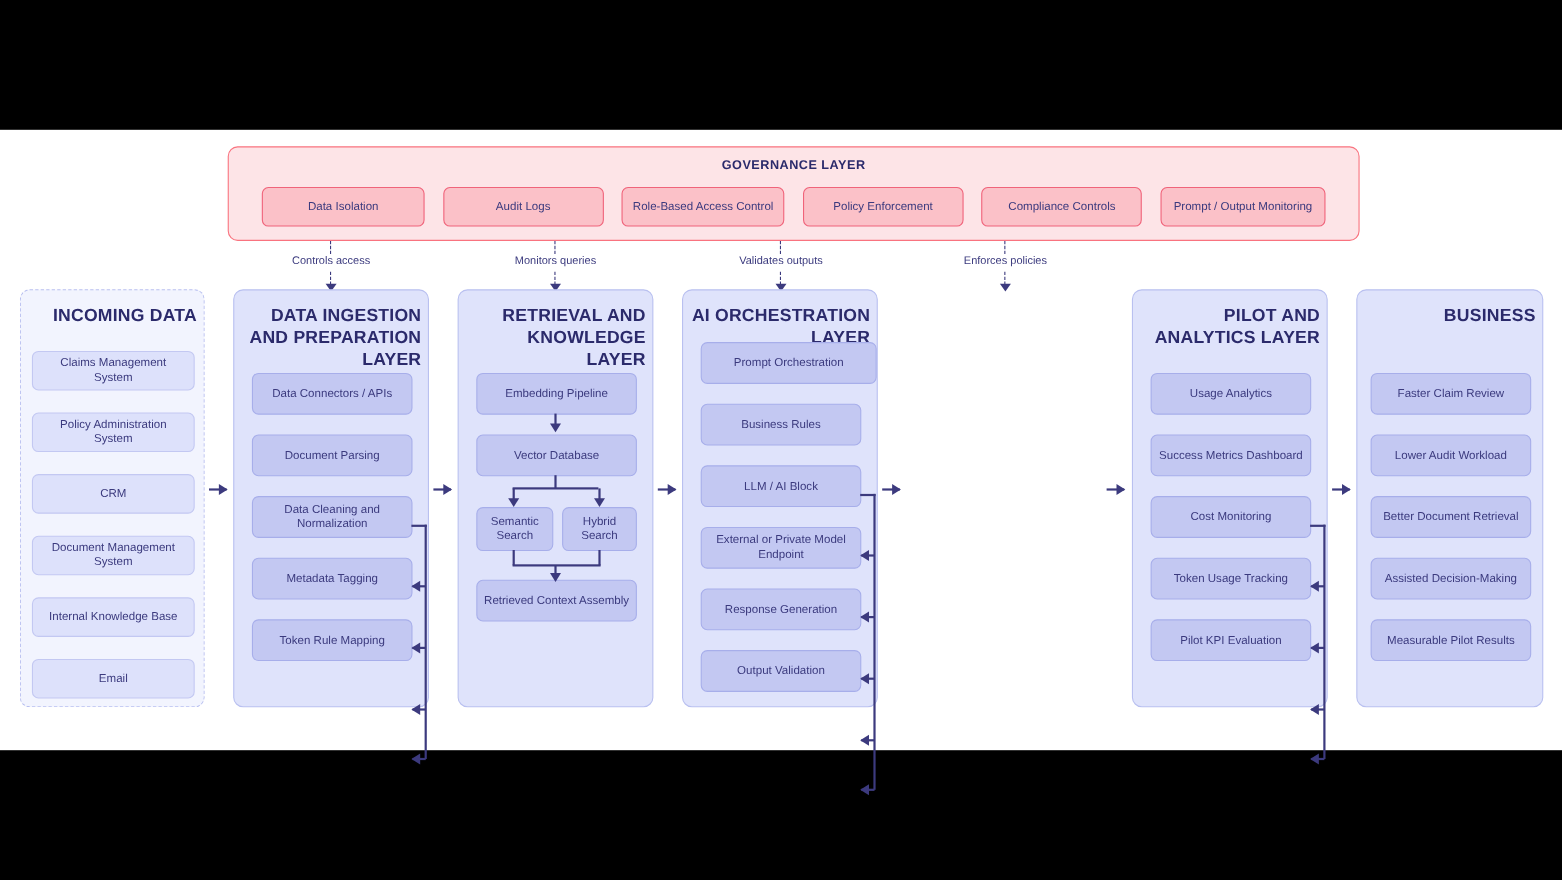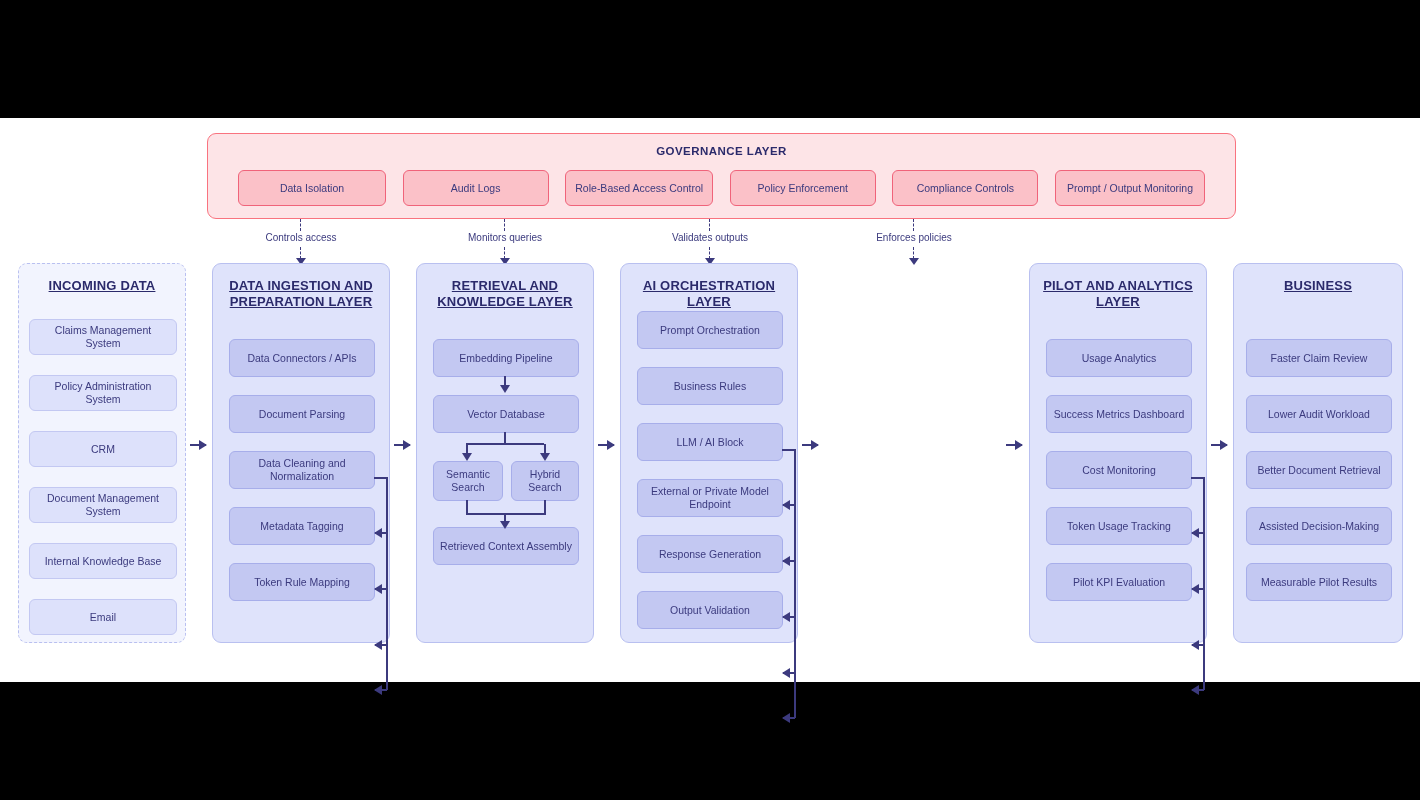--- a/index.html
+++ b/index.html
@@ -63,24 +63,23 @@
   
   .col{
     position:absolute;top:145px;
     background:#dfe3fb;border:1.5px solid #b9c0f0;border-radius:9px;
     box-sizing:border-box;
   }
   .col.dashed{
     background:#f2f4fe;border:1.6px dashed #b9c0f0;
   }
   .col-title{
-    position:absolute;left:6px;right:6px;top:14px;text-align:center;
-    font-size:13px;font-weight:bold;color:#2b2a6b;line-height:1.25;
+    position:absolute;left:6px;right:6px;top:14px;text-align:right;
+    font-size:16px;font-weight:bold;color:#2b2a6b;line-height:1.25;
     letter-spacing:.2px;
-    text-decoration:underline;
   }
   .node{
     position:absolute;
     background:#c3c8f2;border:1.4px solid #a7aeea;border-radius:6px;
     display:flex;align-items:center;justify-content:center;text-align:center;
     font-size:10.5px;color:#3b3a7e;line-height:1.22;box-sizing:border-box;
     padding:0 6px;
   }
   .node.light{background:#dde1fb;border-color:#c3c8f2;}
 
@@ -201,21 +200,21 @@
 
     <div class="vline" style="left:466px;top:382px;height:14px;"></div>
     <div class="vline" style="left:544px;top:382px;height:14px;"></div>
     <div class="hline" style="left:466px;top:395px;width:80px;"></div>
     <div class="varrow" style="left:504px;top:396px;height:8px;"></div>
 
     <div class="harrow" style="left:598px;top:326px;width:16px;"></div>
 
     <div class="col" style="left:620px;width:178px;height:380px;">
       <div class="col-title">AI ORCHESTRATION LAYER</div>
-      <div class="node" style="left:16px;top:47px;width:146px;height:38px;">Prompt Orchestration</div>
+      <div class="node" style="left:16px;top:47px;width:160px;height:38px;">Prompt Orchestration</div>
       <div class="node" style="left:16px;top:103px;width:146px;height:38px;">Business Rules</div>
       <div class="node" style="left:16px;top:159px;width:146px;height:38px;">LLM / AI Block</div>
       <div class="node" style="left:16px;top:215px;width:146px;height:38px;">External or Private Model Endpoint</div>
       <div class="node" style="left:16px;top:271px;width:146px;height:38px;">Response Generation</div>
       <div class="node" style="left:16px;top:327px;width:146px;height:38px;">Output Validation</div>
     </div>
 
     <div class="hline" style="left:782px;top:331px;width:14px;"></div>
     <div class="vline" style="left:794px;top:331px;height:269px;"></div>
     <div class="larrow" style="left:783px;top:386px;width:12px;"></div>

